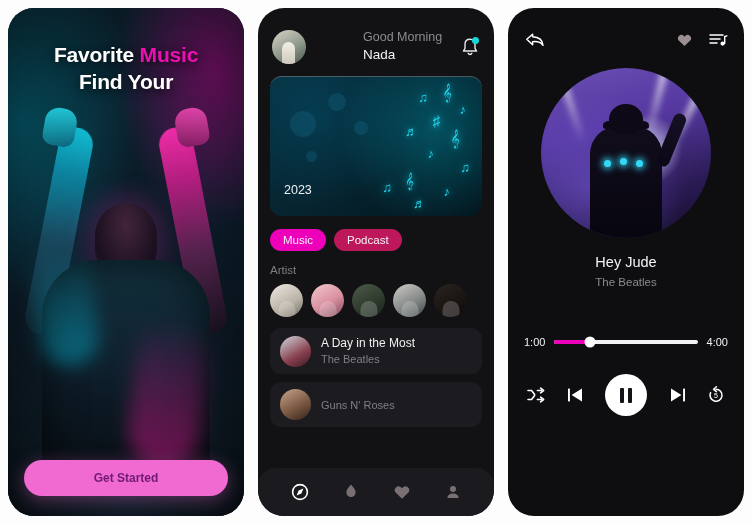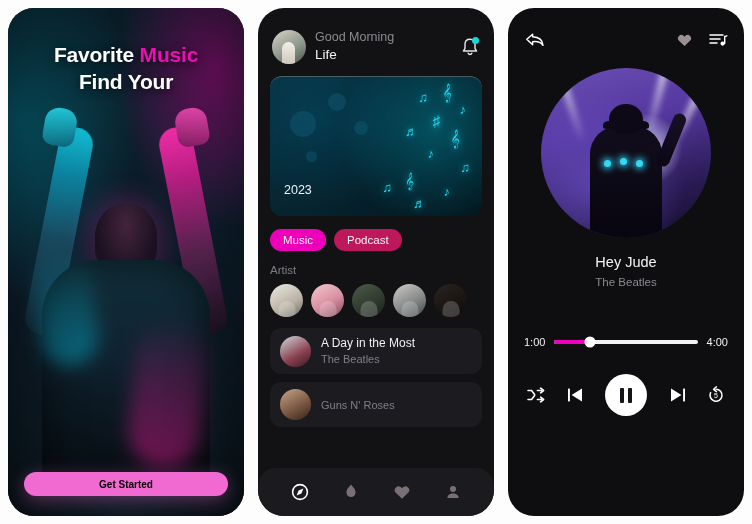--- a/index.html
+++ b/index.html
@@ -83,41 +83,41 @@
   .s1-title {
     position:absolute; top:34px; left:0; right:0;
     text-align:center; z-index:5;
     font-size:21px; font-weight:bold; color:#ffffff;
     line-height:1.28; letter-spacing:-.2px;
     text-shadow:0 2px 10px rgba(0,0,0,.7);
   }
   .accent-pink { color:#ec0fb0; }
   .cta {
     position:absolute; left:16px; right:16px; bottom:20px; z-index:6;
-    height:24px; border-radius:18px;
+    height:36px; border-radius:18px;
     background:#f06ad2;
-    color:#000000; font-size:10px; font-weight:bold;
+    color:#701a75; font-size:12px; font-weight:bold;
     display:flex; align-items:center; justify-content:center;
     box-shadow:0 4px 18px rgba(240,106,210,.35);
   }
 
   
   .s2 { background:#121215; padding:16px 12px 0; }
   .hdr { display:flex; align-items:center; gap:9px; padding:6px 2px 0; }
   .avatar {
     width:34px; height:34px; border-radius:50%;
     background:linear-gradient(150deg,#d9d2c6,#8e9a8c 55%,#4b5550);
     flex:0 0 auto; position:relative; overflow:hidden;
   }
   .avatar::after {
     content:""; position:absolute; left:10px; top:12px;
     width:13px; height:22px; border-radius:7px 7px 2px 2px;
     background:linear-gradient(180deg,#f2efe8,#cfc9bd);
   }
-  .greet { flex:1; line-height:1.25; }
+  .greet { flex:1; line-height:1.25;margin-left:48px; }
   .greet-top { font-size:12.5px; color:#8b8b90; }
   .greet-name { font-size:13.5px; color:#f2f2f4; margin-top:1px; }
   .bell { width:20px; height:22px; position:relative; flex:0 0 auto; }
   .badge {
     position:absolute; right:1px; top:1px;
     width:7px; height:7px; border-radius:50%; background:#18d7d7;
   }
 
   .banner {
     margin-top:12px; height:140px; border-radius:12px;
@@ -282,21 +282,21 @@
 
     <div class="cta">Get Started</div>
   </div>
 
   <div class="phone s2">
 
     <div class="hdr">
       <div class="avatar"></div>
       <div class="greet">
         <div class="greet-top">Good Morning</div>
-        <div class="greet-name">Life</div>
+        <div class="greet-name">Nada</div>
       </div>
       <div class="bell">
         <svg width="20" height="22" viewBox="0 0 20 22">
           <path d="M10 3.2c-3 0-5 2.1-5 5v4.1L3.4 15h13.2L15 12.3V8.2c0-2.9-2-5-5-5z" fill="none" stroke="#e8e8ec" stroke-width="1.4" stroke-linejoin="round"></path>
           <path d="M8.2 17.2a1.9 1.9 0 0 0 3.6 0" fill="none" stroke="#e8e8ec" stroke-width="1.4" stroke-linecap="round"></path>
         </svg>
         <div class="badge"></div>
       </div>
     </div>
 

